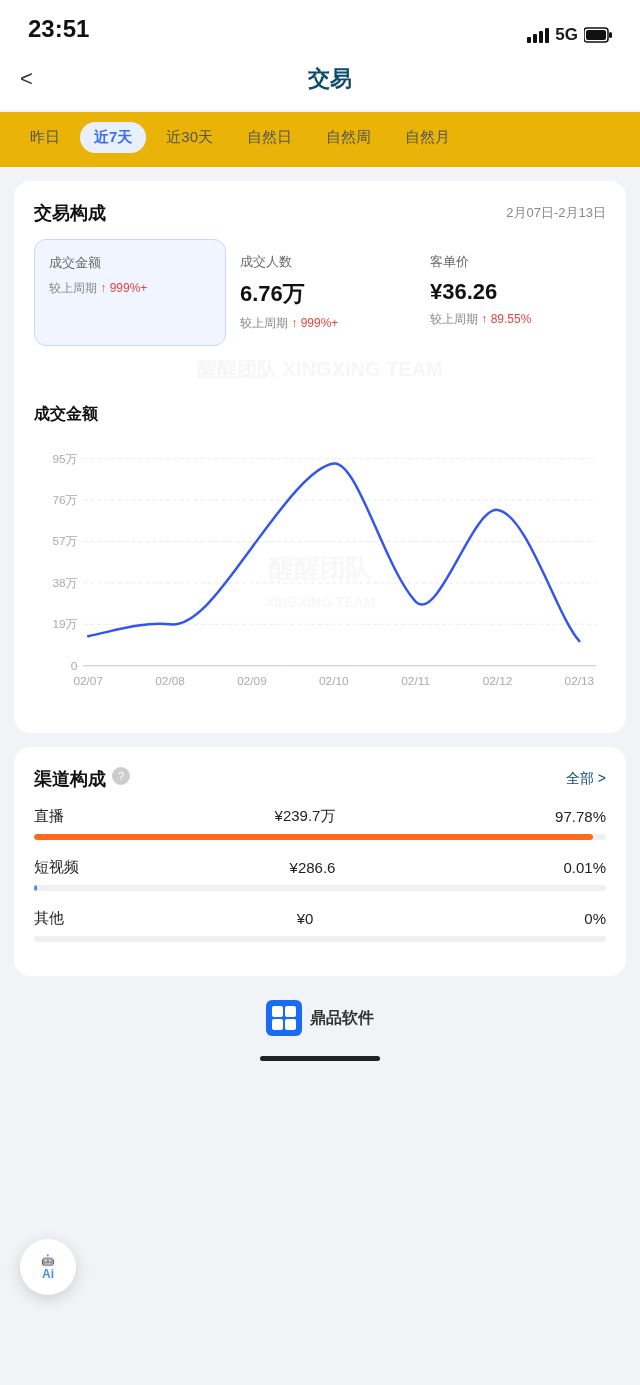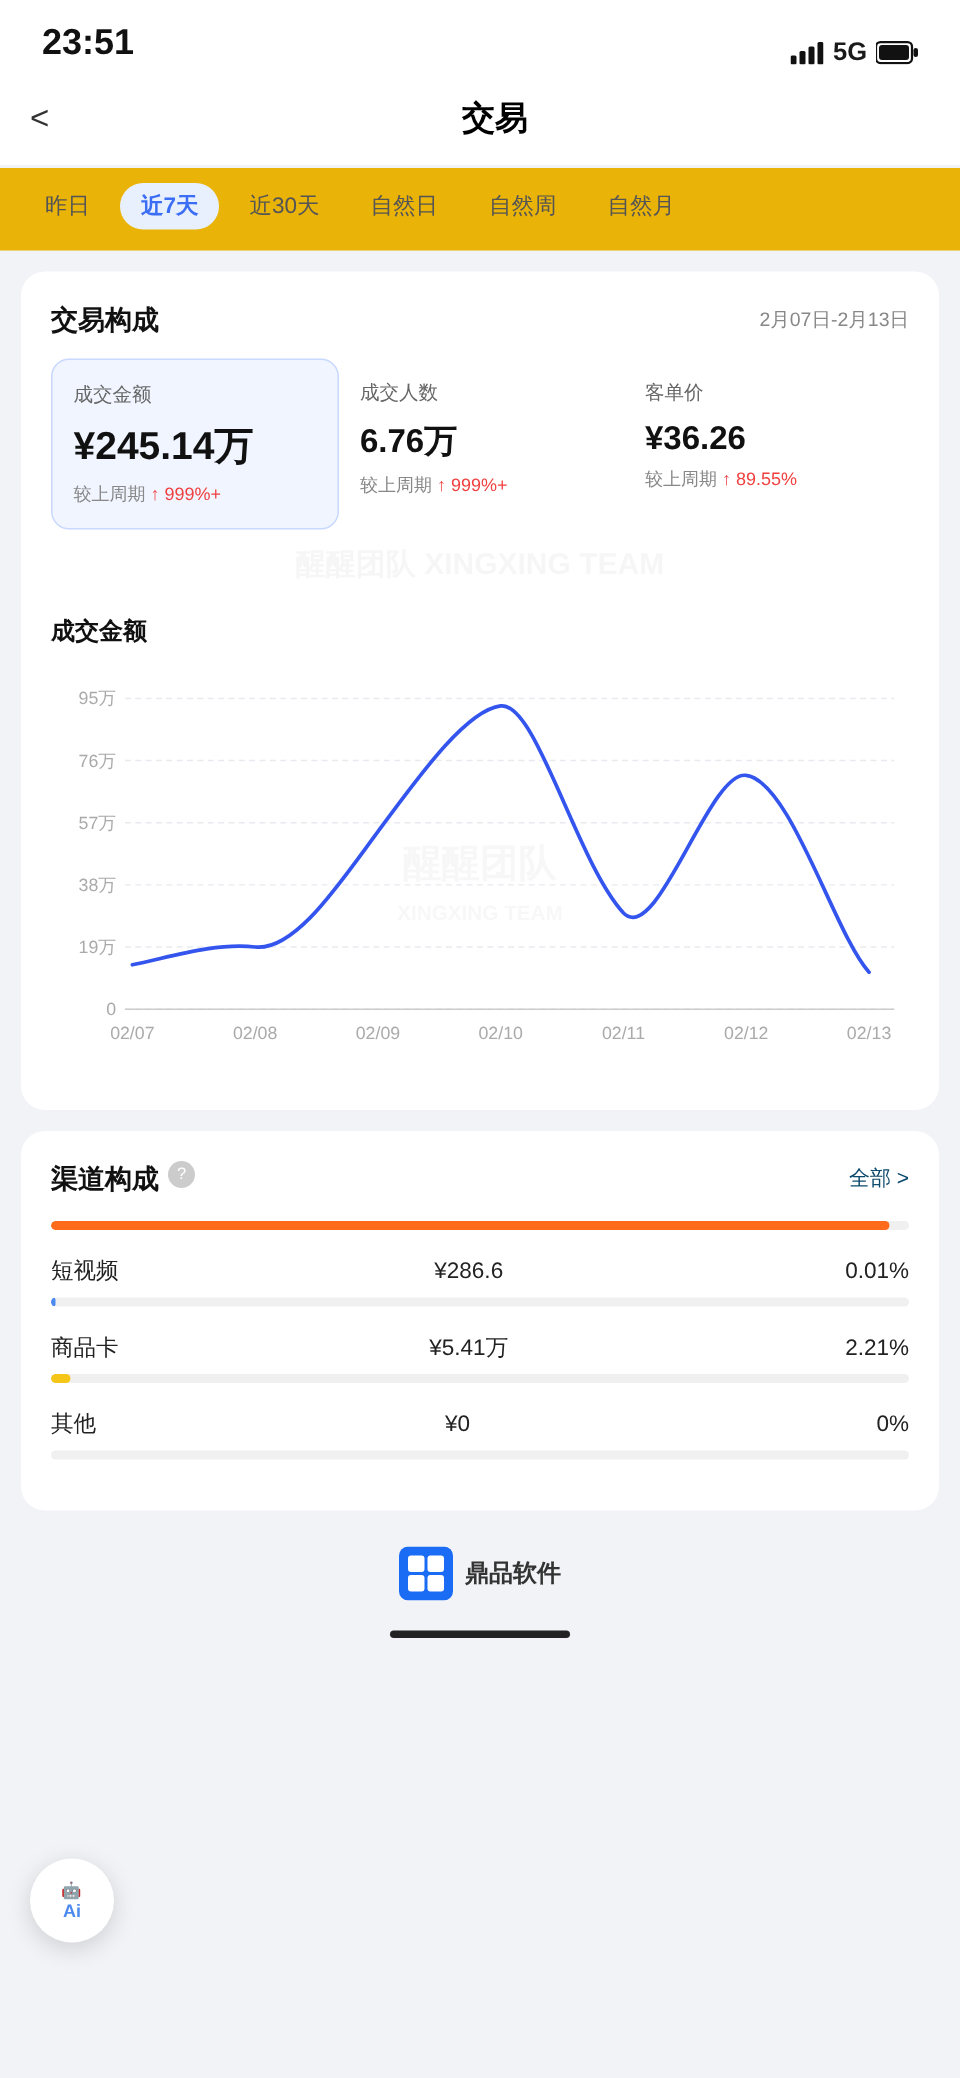--- a/index.html
+++ b/index.html
@@ -48,21 +48,21 @@
     .header-back {
       position: absolute;
       left: 20px;
       font-size: 22px;
       color: #333;
       cursor: pointer;
     }
     .header-title {
       font-size: 22px;
       font-weight: 600;
-      color: #000000;
+      color: #0c4a6e;
       margin-left: 20px;
     }
 
     
     .tab-bar {
       background: #fff;
       display: flex;
       align-items: center;
       padding: 10px 16px 14px;
       gap: 6px;
@@ -321,21 +321,20 @@
 <div class="card">
   <div class="card-header-row">
     <span class="card-title">交易构成</span>
     <span class="card-date">2月07日-2月13日</span>
   </div>
 
   <div class="metrics-row">
 
     <div class="metric-box selected" style="position:relative;">
       <div class="metric-label">成交金额</div>
-      <div class="metric-value large">¥245.14万</div>
       <div class="metric-change">
         <span>较上周期</span>
         <span class="up">↑ 999%+</span>
       </div>
     </div>
 
     <div class="metric-box" style="padding-top:14px;">
       <div class="metric-label">成交人数</div>
       <div class="metric-value">6.76万</div>
       <div class="metric-change">
@@ -399,46 +398,41 @@
 <div class="card">
   <div class="channel-header">
     <div class="channel-title-wrap">
       <span class="card-title">渠道构成</span>
       <div class="help-icon">?</div>
     </div>
     <span class="view-all">全部 &gt;</span>
   </div>
 
   <div class="channel-item">
+    <div class="channel-item-row">
+      <span class="channel-name">直播</span>
+      <span class="channel-amount">¥239.7万</span>
+      <span class="channel-pct">97.78%</span>
+    </div>
     <div class="progress-bar-bg">
       <div class="progress-bar-fill fill-orange" style="width:97.78%;"></div>
     </div>
   </div>
 
   <div class="channel-item">
     <div class="channel-item-row">
       <span class="channel-name">短视频</span>
       <span class="channel-amount">¥286.6</span>
       <span class="channel-pct">0.01%</span>
     </div>
     <div class="progress-bar-bg">
       <div class="progress-bar-fill fill-blue" style="width:0.5%;"></div>
     </div>
   </div>
 
-  <div class="channel-item">
-    <div class="channel-item-row">
-      <span class="channel-name">商品卡</span>
-      <span class="channel-amount">¥5.41万</span>
-      <span class="channel-pct">2.21%</span>
-    </div>
-    <div class="progress-bar-bg">
-      <div class="progress-bar-fill fill-yellow" style="width:2.21%;"></div>
-    </div>
-  </div>
 
   <div class="channel-item">
     <div class="channel-item-row">
       <span class="channel-name">其他</span>
       <span class="channel-amount">¥0</span>
       <span class="channel-pct">0%</span>
     </div>
     <div class="progress-bar-bg">
       <div class="progress-bar-fill fill-gray" style="width:0%;"></div>
     </div>

